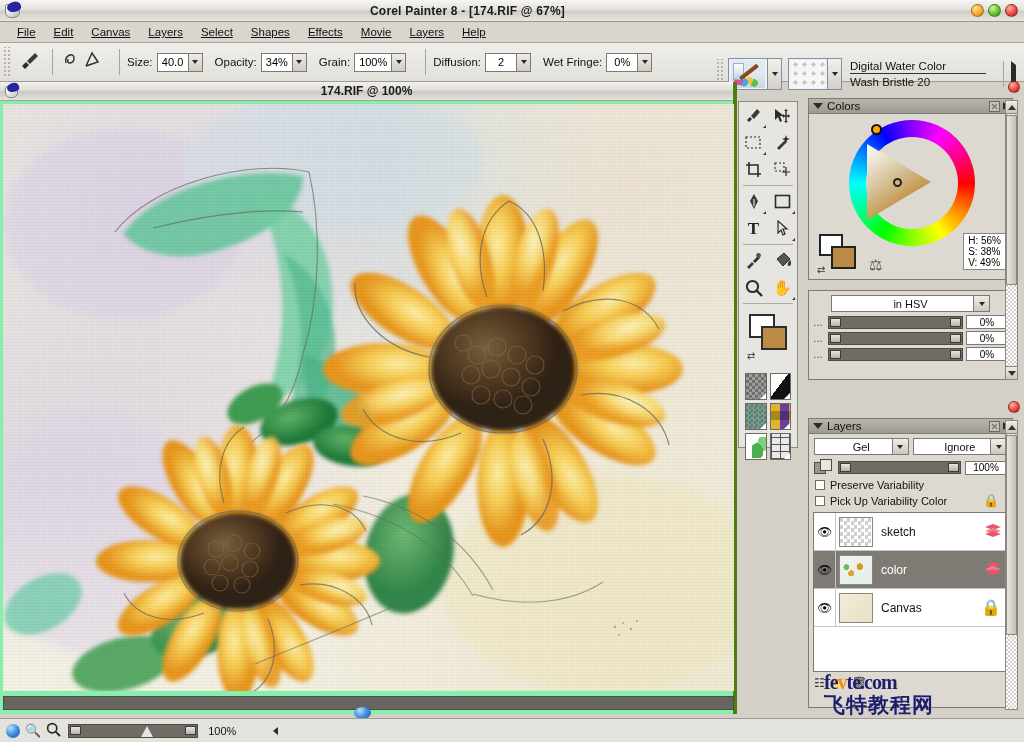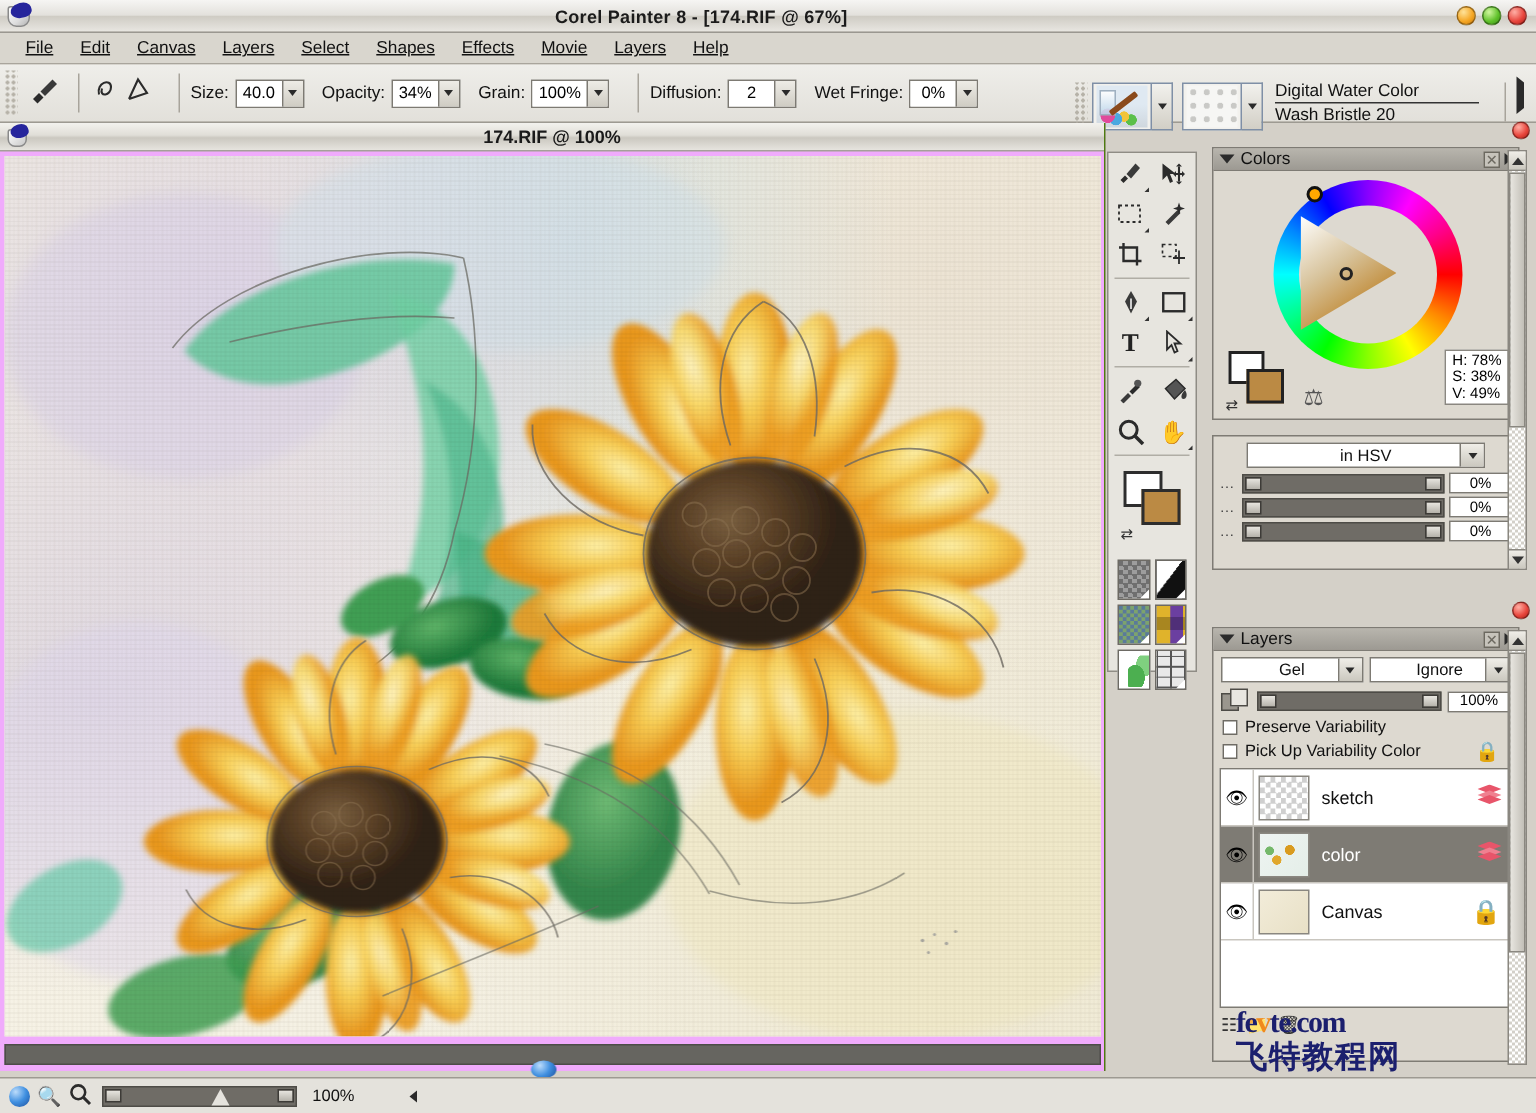--- a/index.html
+++ b/index.html
@@ -86,21 +86,21 @@
     background: #fff;
   }
   .numbox .spin {
     width: 14px; background: linear-gradient(to bottom,#eeece6,#cfccc3);
     border-left: 1px solid #7d7a73;
     display: flex; align-items: center; justify-content: center;
   }
   .caret-dn { width: 0; height: 0; border-left: 3.5px solid transparent; border-right: 3.5px solid transparent; border-top: 4px solid #2a2a2a; }
   .caret-rt { width: 0; height: 0; border-top: 4px solid transparent; border-bottom: 4px solid transparent; border-left: 5px solid #2a2a2a; }
 
-  .pb-right { margin-left: auto; display: flex; align-items: flex-start; height: 39px; margin-top: 24px; }
+  .pb-right { margin-left: auto; display: flex; align-items: center; height: 39px; margin-top: 24px; }
   .brush-cat-box, .brush-var-box {
     width: 40px; height: 32px; border: 1px solid #7f8fa6; background: #f2f1ed;
     display: flex; align-items: center; justify-content: center; position: relative;
     overflow: hidden;
   }
   .brush-cat-box .art {
     width: 34px; height: 28px;
     background:
       radial-gradient(circle at 22% 72%, #e04a9c 0 14%, transparent 15%),
       radial-gradient(circle at 38% 80%, #4aa8e0 0 13%, transparent 14%),
@@ -128,21 +128,21 @@
     display: flex; align-items: center; justify-content: center;
   }
   .brush-names { margin-left: 8px; margin-right: 10px; }
   .bn-line1 { font-size: 11.5px; color: #111; border-bottom: 1px solid #333; padding-bottom: 1px; width: 136px; }
   .bn-line2 { font-size: 11.5px; color: #111; padding-top: 2px; }
   .pb-arrow { margin-right: 8px; }
 
   
   .doc-window {
     position: absolute; left: 0; top: 82px; width: 737px; height: 632px;
-    background: #f0abfc; border-right: 1px solid #4d7c0f;
+    background: #86efac; border-right: 4px solid #4d7c0f;
   }
   .doc-title {
     height: 19px;
     background: linear-gradient(to bottom,#f3f2ee 0%, #e0ded7 45%, #cbc8c0 55%, #e6e4de 100%);
     border-bottom: 1px solid #a4a098;
     display: flex; align-items: center; position: relative;
   }
   .doc-logo { width: 20px; height: 17px; position: relative; margin-left: 2px; }
   .doc-logo .cup { position: absolute; left: 3px; top: 3px; width: 13px; height: 12px;
     background: linear-gradient(135deg,#fff,#c8c8c8); border: 1px solid #8a8a8a; border-radius: 2px 2px 5px 5px; }
@@ -904,21 +904,21 @@
         <div class="sv-tri-wrap"></div>
         <div class="hue-marker"></div>
         <div class="sv-marker"></div>
         <div class="mini-swatches">
           <div class="ms-back"></div>
           <div class="ms-front"></div>
           <div class="ms-swap">⇄</div>
         </div>
         <div class="clone-stamp">⚖</div>
         <div class="hsv-box">
-          <div>H: 78%</div>
+          <div>H: 56%</div>
           <div>S: 38%</div>
           <div>V: 49%</div>
         </div>
       </div>
     </div>
 
     <div class="pal" id="var-panel">
       <div style="padding:4px 22px 2px 22px">
         <div class="dropdown">
           <span>in HSV</span>

